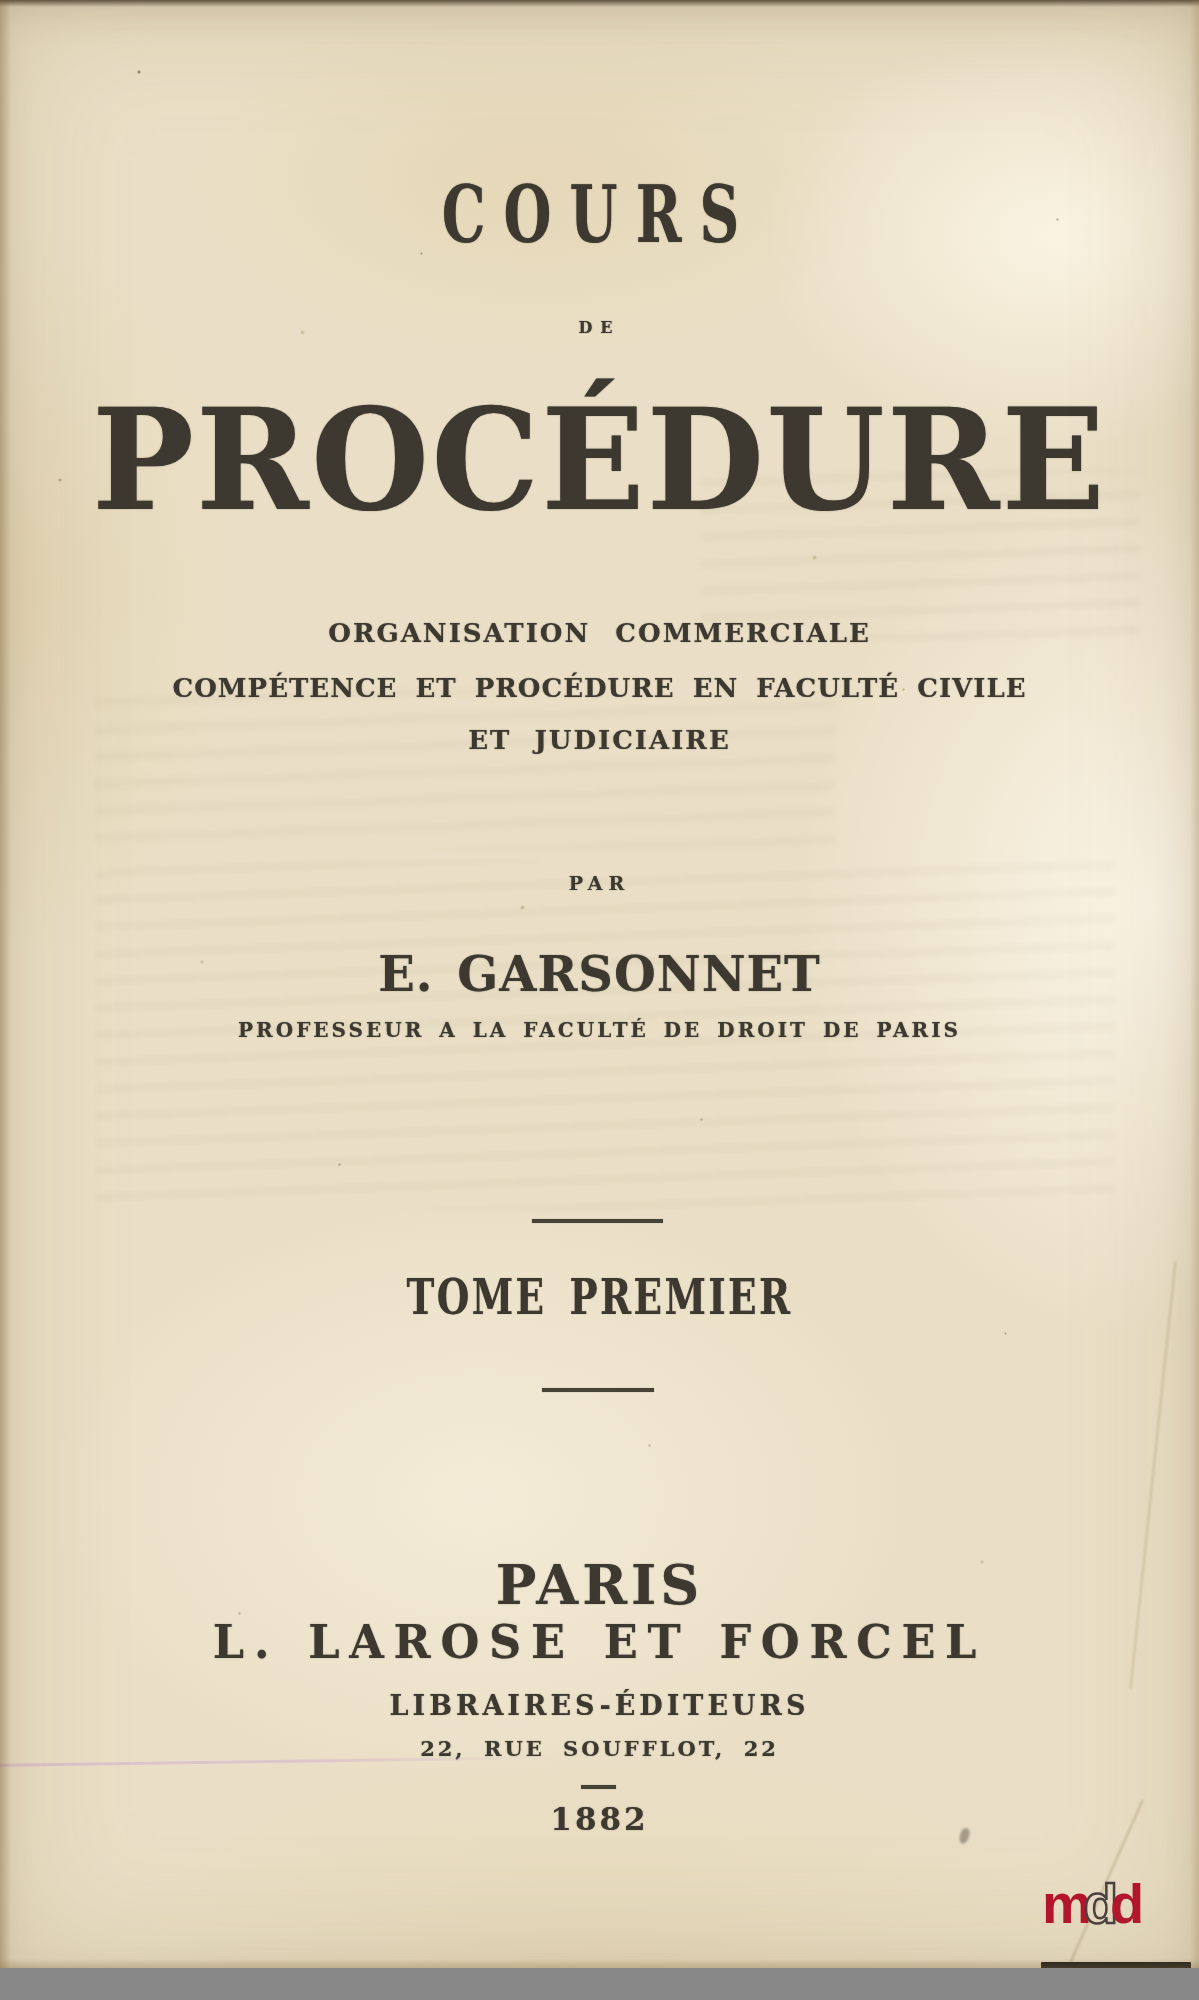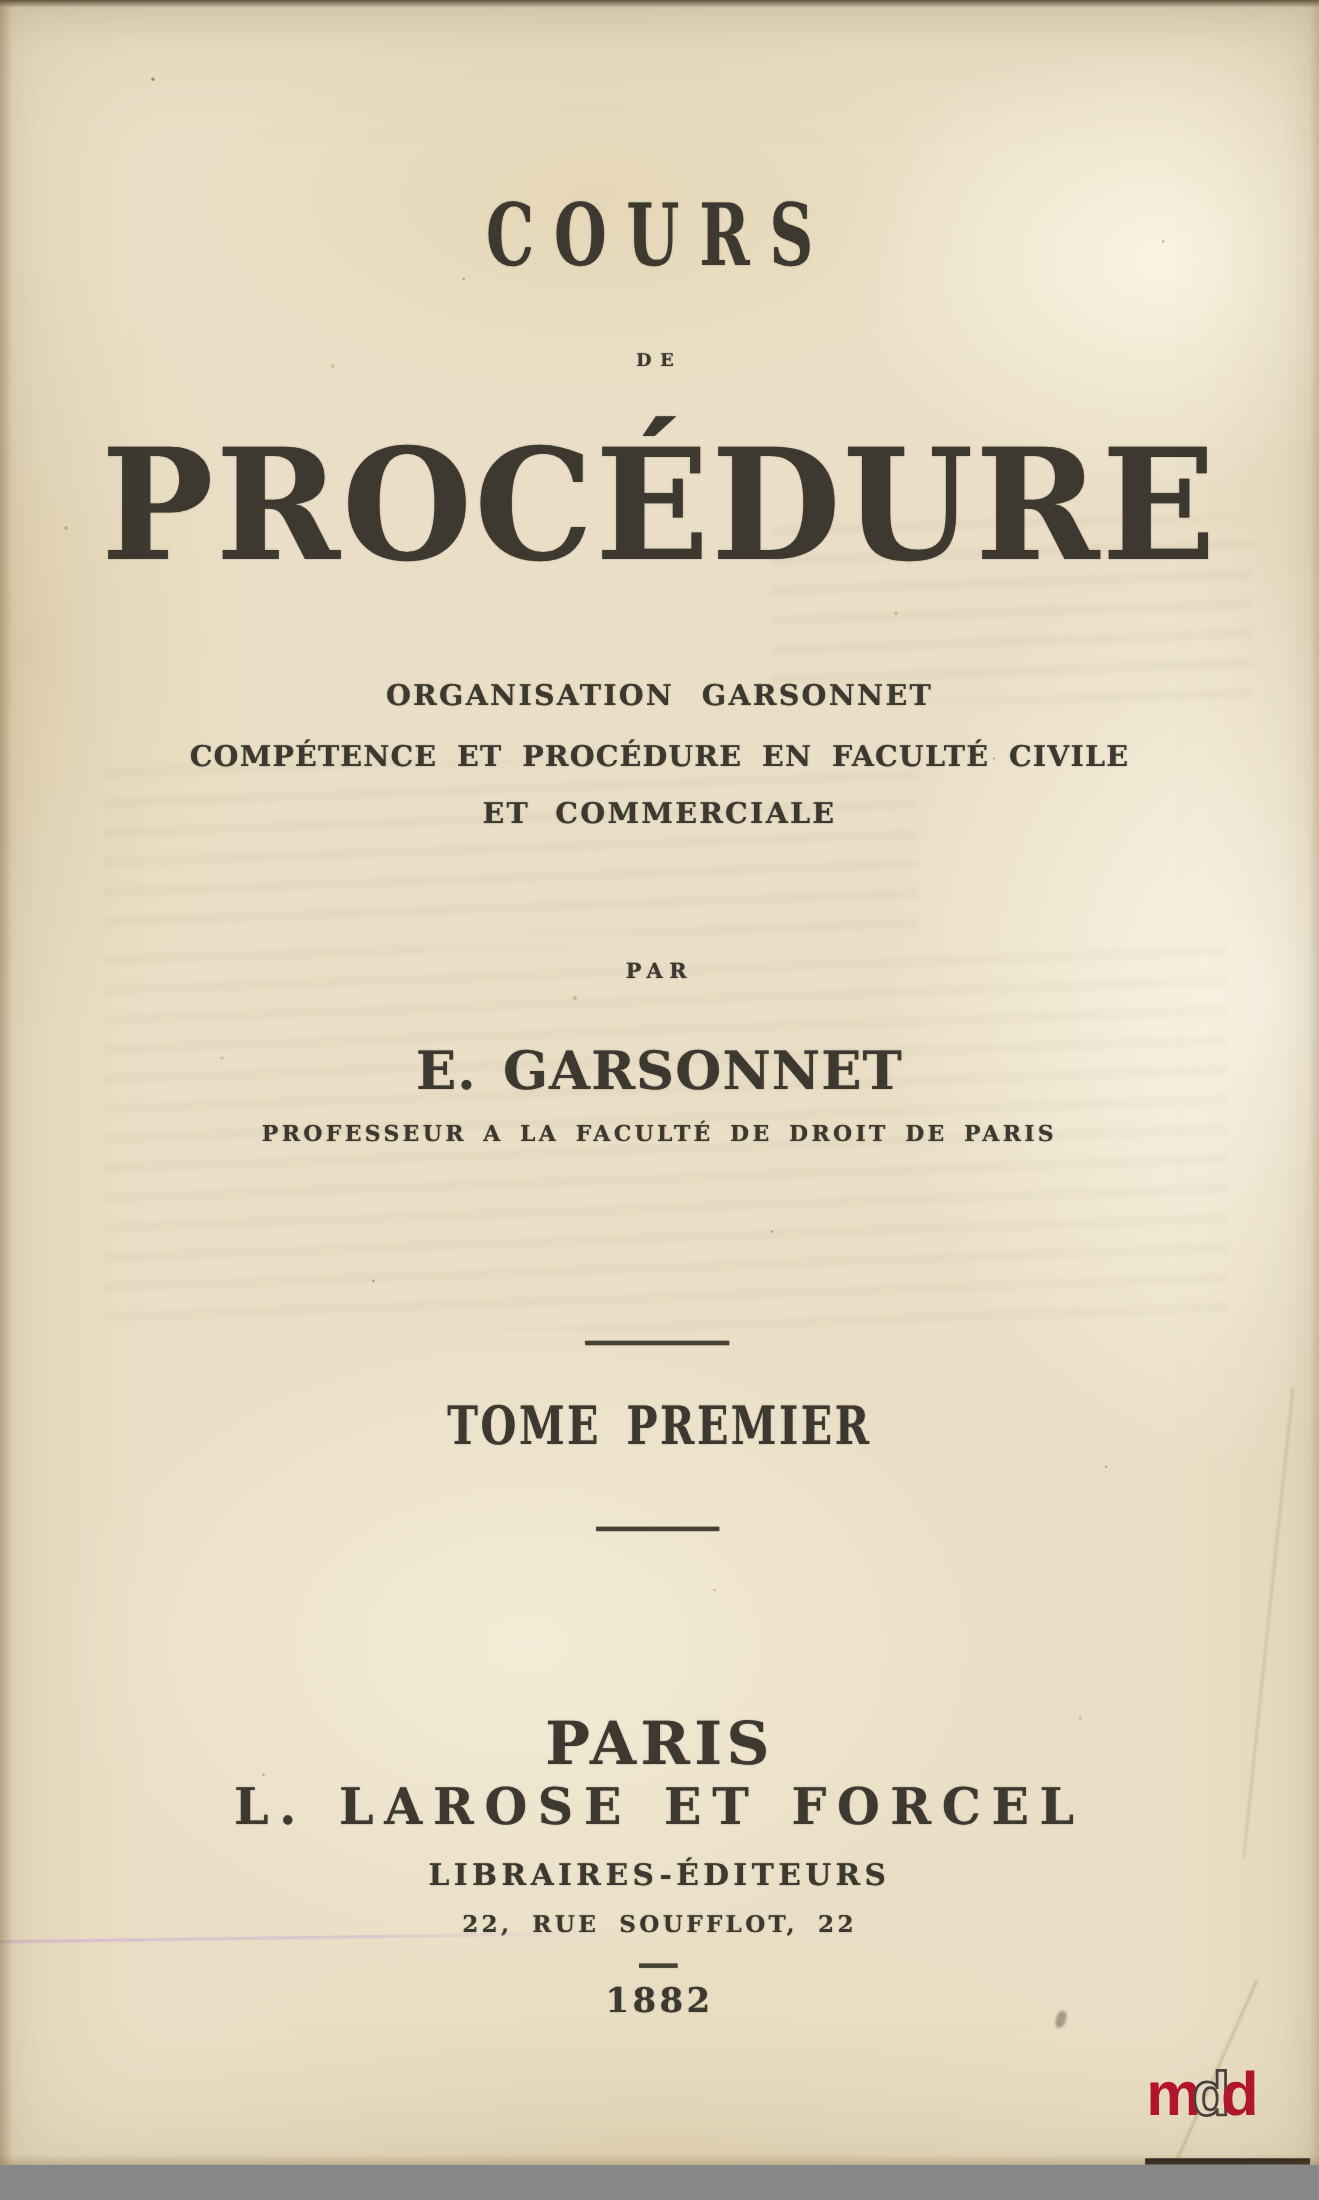--- a/index.html
+++ b/index.html
@@ -106,23 +106,23 @@
 
   <div class="speckles"></div>
   <div class="ghost ghost-a"></div>
   <div class="ghost ghost-b"></div>
   <div class="ghost ghost-c"></div>
 
   <div class="line t-cours">COURS</div>
   <div class="line t-de">DE</div>
   <div class="line t-procedure">PROCÉDURE</div>
 
-  <div class="line t-sub1">ORGANISATION GARSONNET</div>
+  <div class="line t-sub1">ORGANISATION COMMERCIALE</div>
   <div class="line t-sub2">COMPÉTENCE ET PROCÉDURE EN FACULTÉ CIVILE</div>
-  <div class="line t-sub3">ET COMMERCIALE</div>
+  <div class="line t-sub3">ET JUDICIAIRE</div>
 
   <div class="line t-par">PAR</div>
   <div class="line t-author">E. GARSONNET</div>
   <div class="line t-prof">PROFESSEUR A LA FACULTÉ DE DROIT DE PARIS</div>
 
   <div class="rule rule-1"></div>
   <div class="line t-tome">TOME PREMIER</div>
   <div class="rule rule-2"></div>
 
   <div class="line t-paris">PARIS</div>

